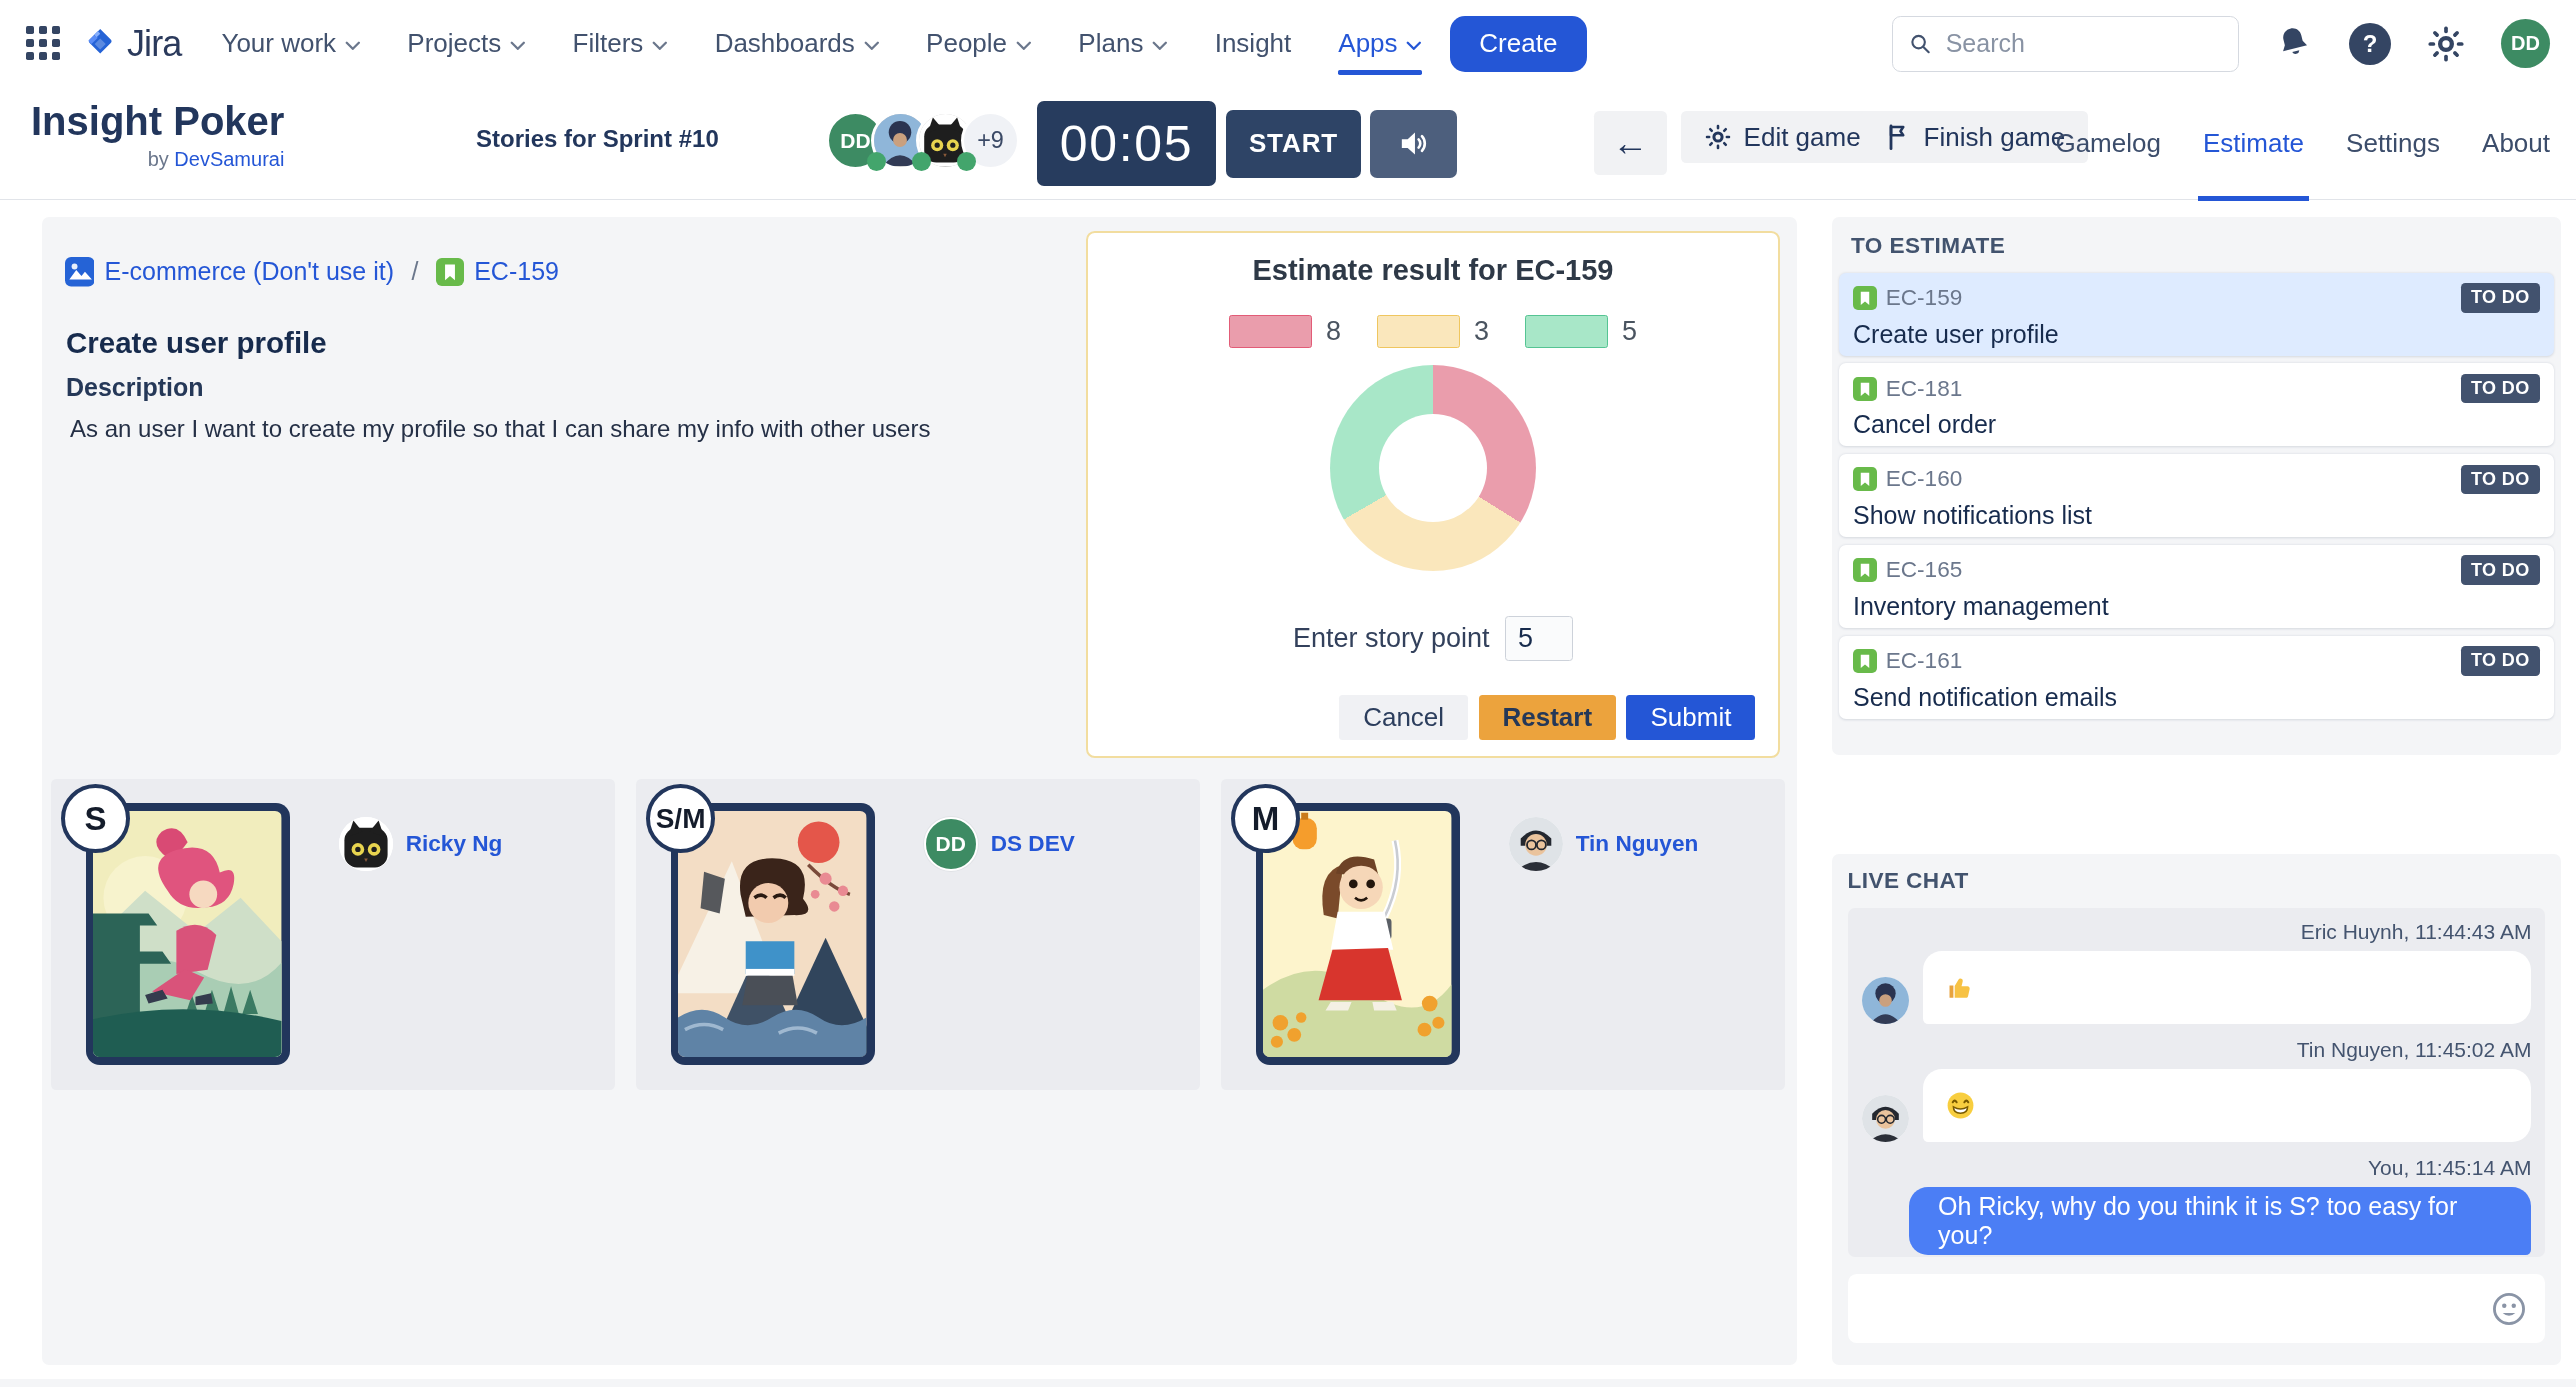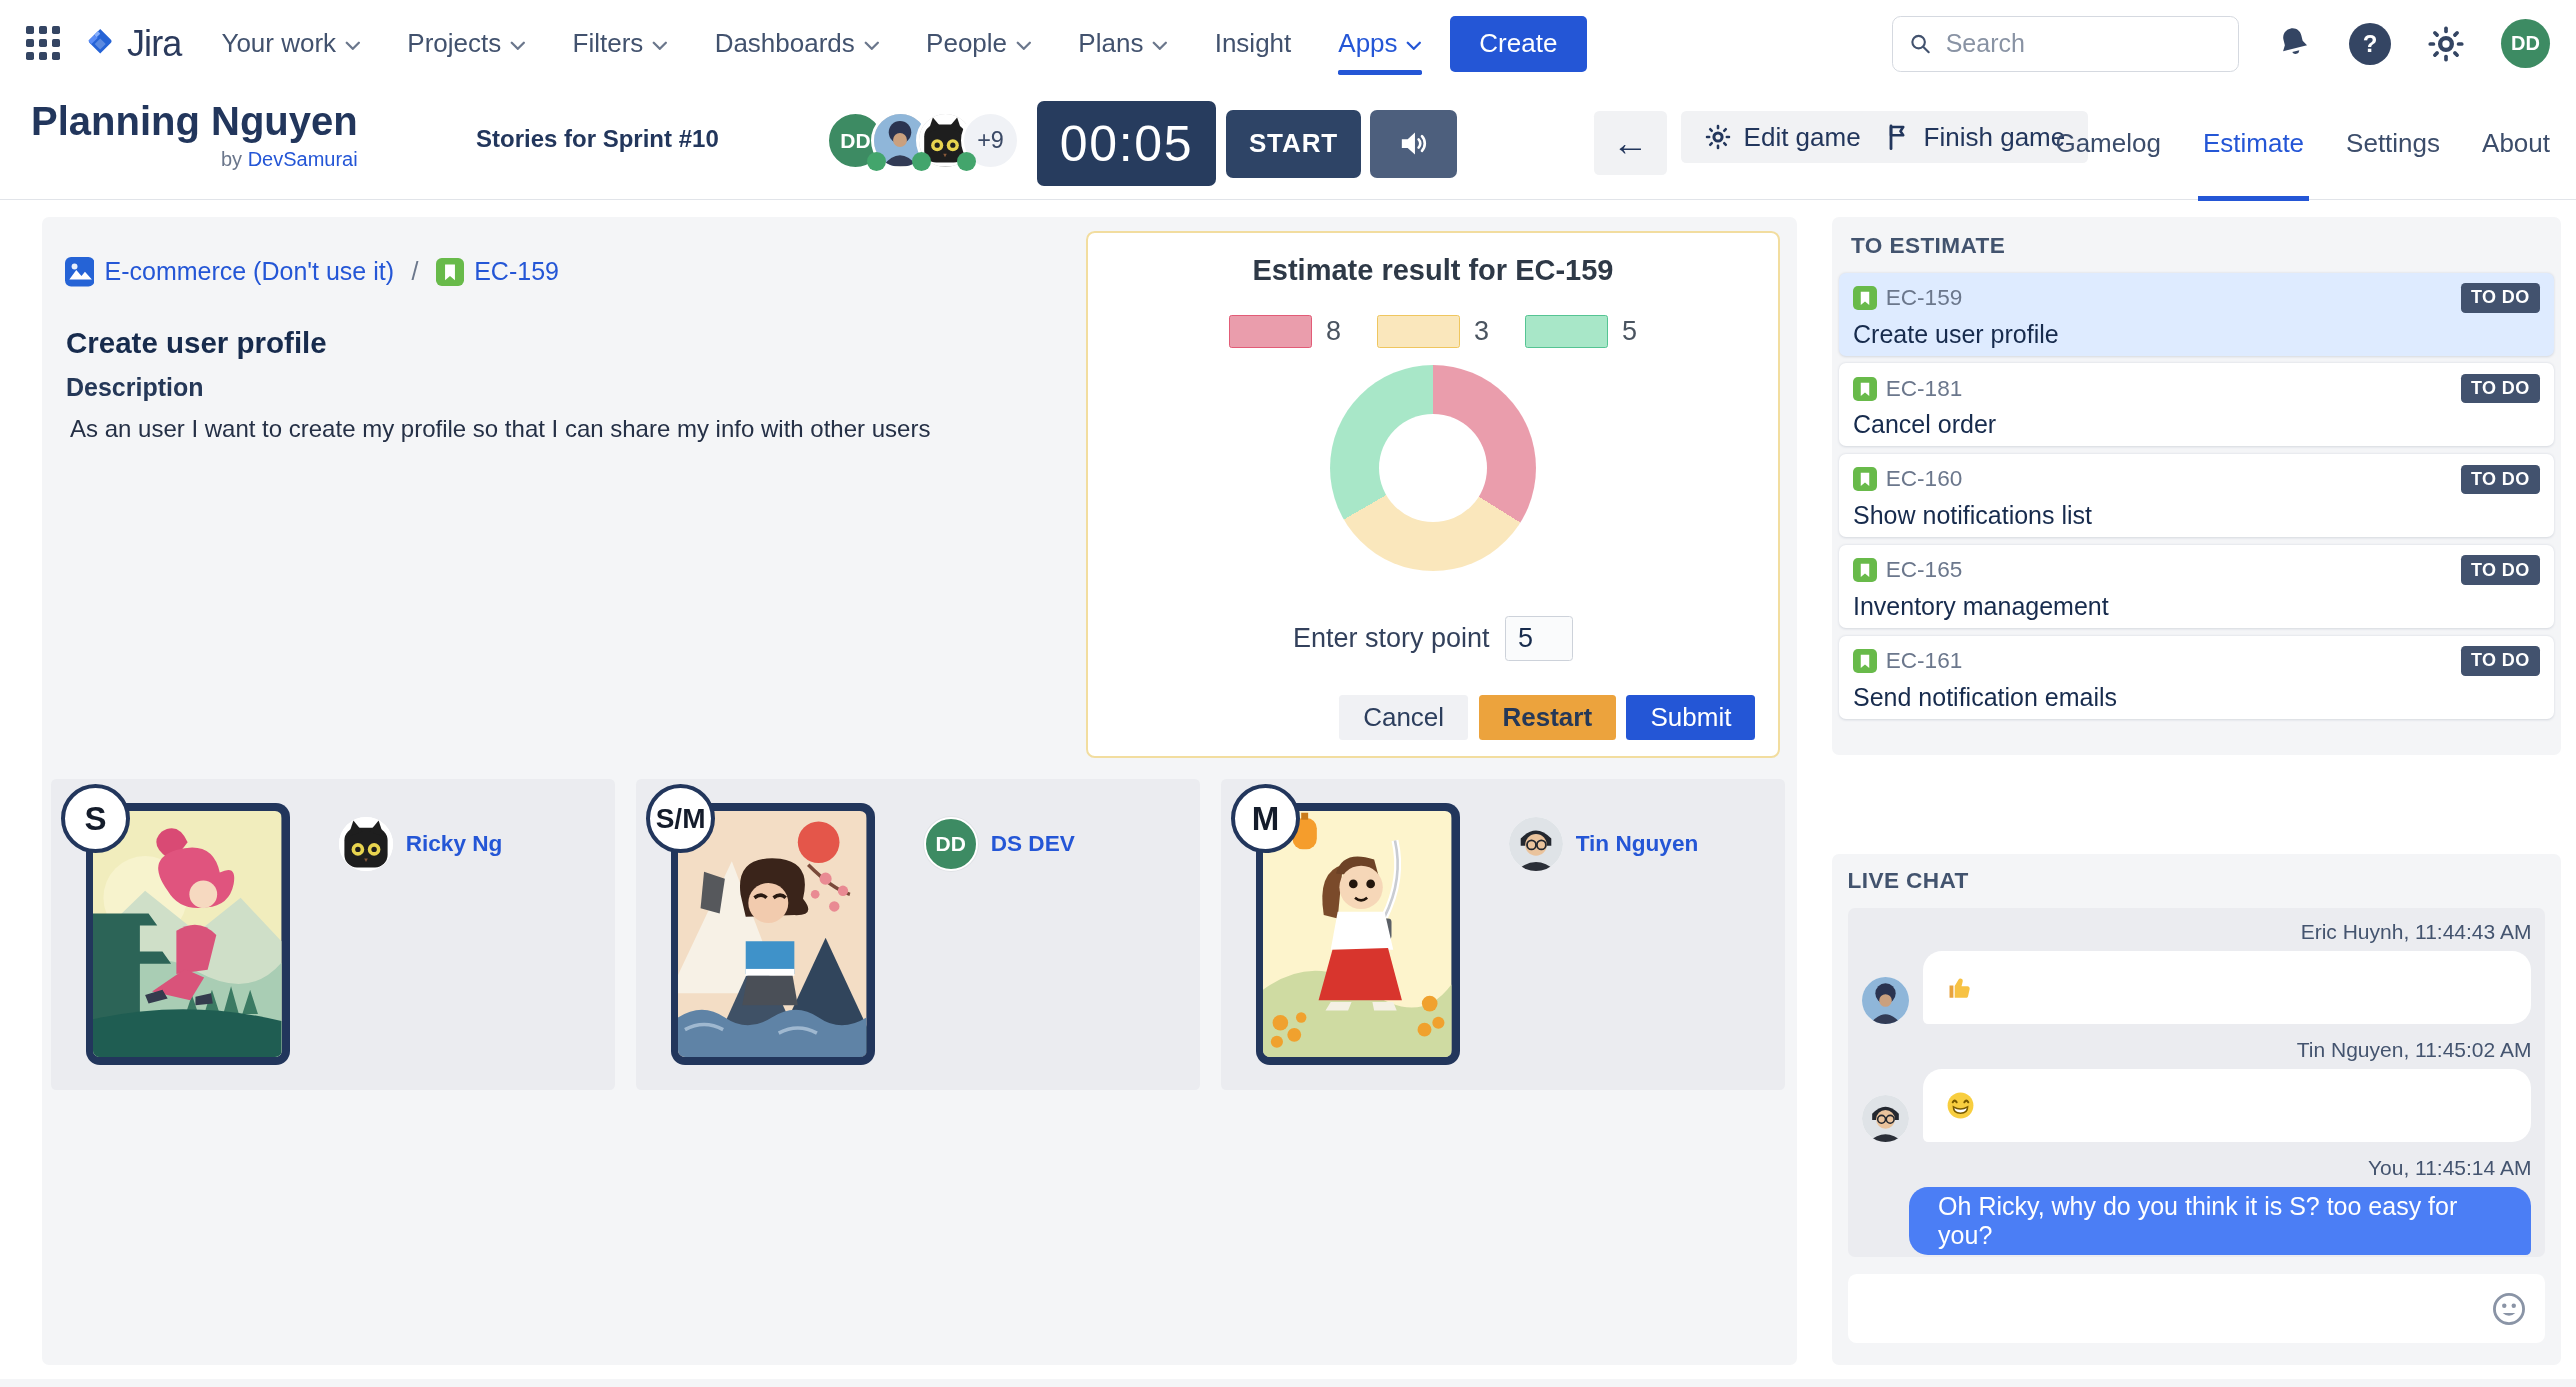--- a/index.html
+++ b/index.html
@@ -16,21 +16,21 @@
   .grid-icon { width:35px; height:35px; display:grid; grid-template-columns:repeat(3,1fr); gap:4.3px; margin-right:21px; cursor:pointer; }
   .grid-icon i { width:7.8px; height:7.8px; background:#344563; border-radius:1.7px; }
   .logo { display:flex; align-items:center; gap:7px; margin-right:40px; cursor:pointer; }
   .logo-text { font-size:36px; color:#2b3a5c; letter-spacing:-0.9px; }
   .menu { display:flex; align-items:center; gap:47px; font-size:26px; color:#42526e; }
   .menu-item { display:flex; align-items:center; gap:8.7px; position:relative; cursor:pointer; white-space:nowrap; }
   .menu-item .chev { margin-top:3.5px; }
   .menu-item.active { color:#2456d6; }
   .menu-item.active::after { content:""; position:absolute; left:0; right:0; bottom:-15.6px; height:4.3px; background:#2456d6; border-radius:1.7px; }
   .create-btn { margin-left:28px; height:56px; padding:0 29.5px; background:#2456d6; color:#fff;
-                font-size:26px; border:none; border-radius:5px; font-family:inherit; cursor:pointer; }
+                font-size:26px; border:none; border-radius:15px; font-family:inherit; cursor:pointer; }
   .nav-right { margin-left:auto; display:flex; align-items:center; gap:35px; }
   .search-box { width:347px; height:56px; border:1.7px solid #d5d9e0; border-radius:8.7px;
                 display:flex; align-items:center; padding:0 15.6px; gap:12px; background:#fff; }
   .search-box input { border:none; outline:none; font-size:25px; color:#42526e; width:100%; font-family:inherit; background:transparent; }
   .search-box input::placeholder { color:#8993a4; }
   .help-icon { width:42px; height:42px; border-radius:50%; background:#344563; color:#fff;
                display:flex; align-items:center; justify-content:center; font-size:24px; font-weight:bold; cursor:pointer; }
   .nav-avatar { width:49px; height:49px; border-radius:50%; background:#3d8b63; color:#fff;
                 font-size:20px; font-weight:bold; display:flex; align-items:center; justify-content:center; cursor:pointer; }
 
@@ -248,21 +248,21 @@
       </g>
     </svg>
     <div class="nav-avatar">
       <span>DD</span>
     </div>
   </div>
 </div>
 
 <div class="app-header">
   <div class="pp-block">
-    <div class="pp-title">Planning Nguyen</div>
+    <div class="pp-title">Insight Poker</div>
     <div class="pp-byline">
       <span>by</span>
       <span class="brand">DevSamurai</span>
     </div>
   </div>
   <div class="session-title">Stories for Sprint #10</div>
 
   <div class="participants">
     <div class="p-avatar" style="background:#3d8b63">
       <span>DD</span>

